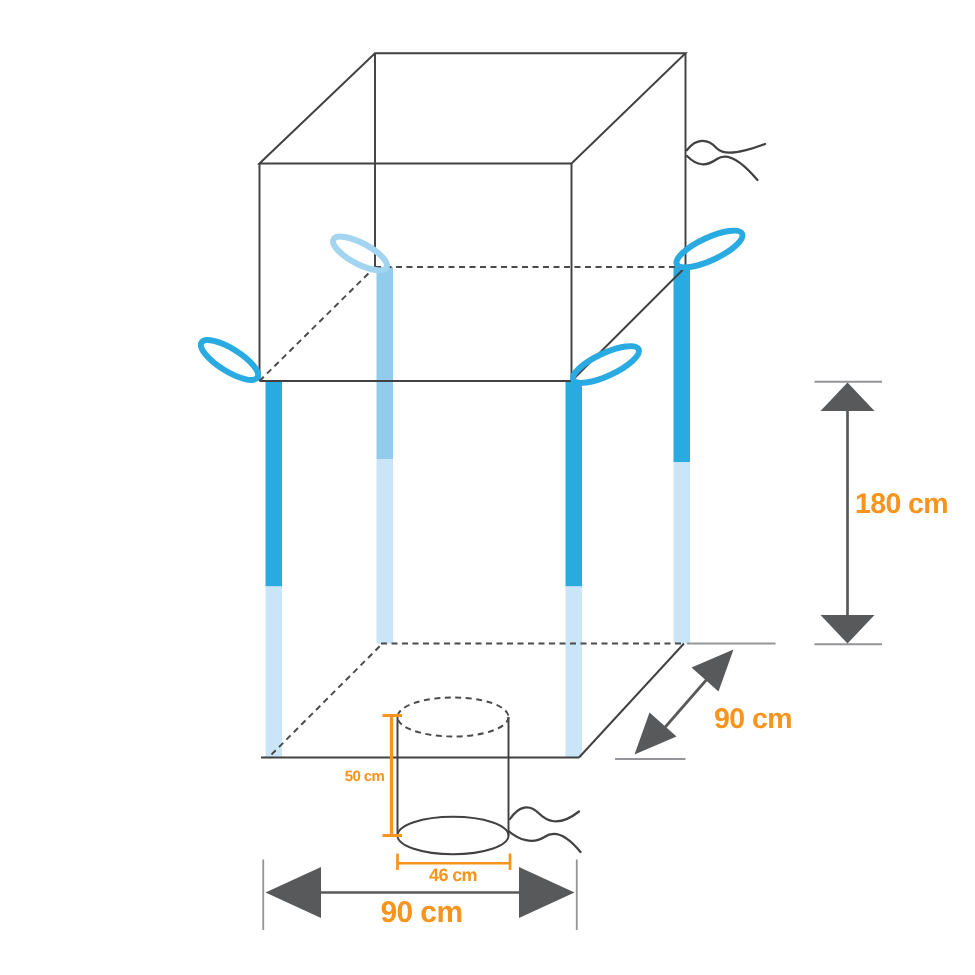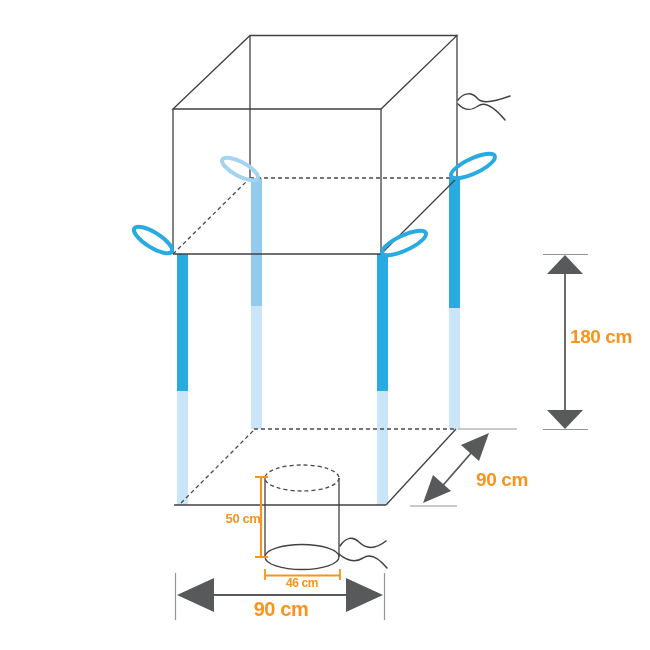--- a/index.html
+++ b/index.html
@@ -11,21 +11,21 @@
   .tie{stroke:#414042;stroke-width:1.5;fill:none;stroke-linecap:round;}
   .tick{stroke:#939598;stroke-width:1.2;fill:none;}
   .dimline{stroke:#58595b;stroke-width:1.8;fill:none;}
   .loop{fill:none;stroke-width:4;}
   .oruler{stroke:#f7941d;fill:none;}
   .dim-label{position:absolute;transform:translate(-50%,-50%);color:#f7941d;
              font-weight:bold;letter-spacing:-0.4px;white-space:nowrap;}
   .lbl-height{left:601px;top:337px;font-size:19px;}
   .lbl-depth{left:502px;top:480px;font-size:19px;}
   .lbl-width{left:281px;top:609px;font-size:20px;}
-  .lbl-spout-h{left:243px;top:518px;font-size:13px;}
+  .lbl-spout-h{left:243px;top:518px;font-size:10px;}
   .lbl-spout-d{left:302px;top:583px;font-size:12px;}
 </style>
 </head>
 <body>
 
 <div class="stage">
 
   <svg width="650" height="650" viewBox="0 0 650 650">
 
     <g>

